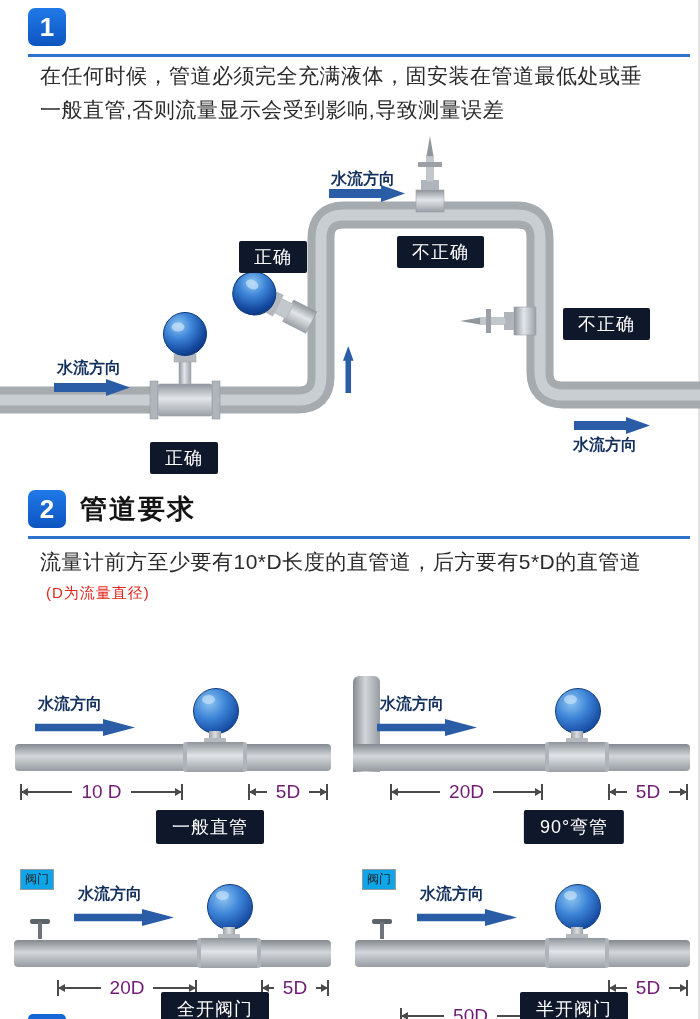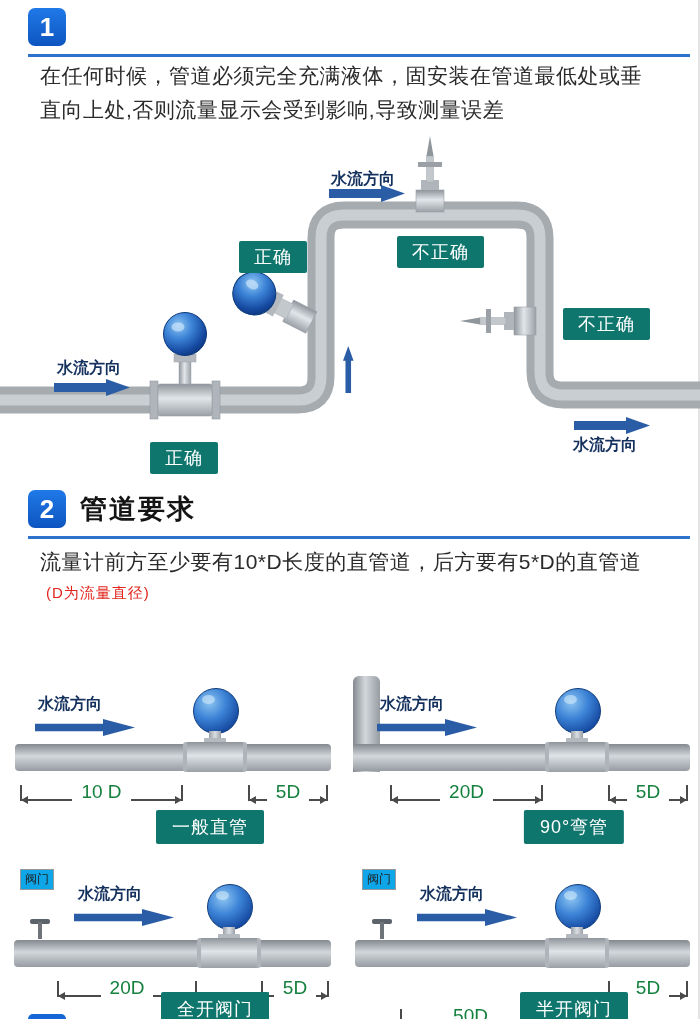--- a/index.html
+++ b/index.html
@@ -17,21 +17,21 @@
     background:linear-gradient(180deg,#2079e8,#0d55c0);}
   .sec-title{font-size:27px;font-weight:bold;color:#141414;letter-spacing:2px;}
 
   .body-line{position:absolute;left:40px;font-size:21px;color:#2b2b2b;letter-spacing:.5px;white-space:nowrap;}
   .note-red{position:absolute;font-size:15px;color:#e1251b;letter-spacing:1px;}
 
   
   .flow-text{position:absolute;font-size:16px;font-weight:bold;color:#14315e;white-space:nowrap;}
   .flow-arrow{position:absolute;width:100px;height:17px;background:#2b5da6;
     clip-path:polygon(0 28%,68% 28%,68% 0,100% 50%,68% 100%,68% 72%,0 72%);}
-  .navy-badge{position:absolute;background:#0f766e;color:#ffffff;font-size:18px;
+  .navy-badge{position:absolute;background:#0f172a;color:#ffffff;font-size:18px;
     padding:4px 15px;border-radius:2px;white-space:nowrap;letter-spacing:1px;}
   .caption{font-size:18px;padding:5px 16px;transform:translateX(-50%);margin-left:28px;}
 
   
   .pipe-h{position:absolute;height:27px;border-radius:4px;
     background:linear-gradient(180deg,#83898f,#d3d7db 45%,#969ca2);}
   .pipe-v{position:absolute;width:27px;border-radius:6px 6px 0 0;
     background:linear-gradient(90deg,#83898f,#d3d7db 45%,#969ca2);}
 
   
@@ -42,21 +42,21 @@
   .m-head::before{content:"";position:absolute;left:8px;top:6px;width:13px;height:9px;
     border-radius:50%;background:#cfe7fa;opacity:.6;}
   .m-stem{position:absolute;left:26px;top:43px;width:12px;height:13px;
     background:linear-gradient(90deg,#9aa0a6,#dadee2,#9aa0a6);}
   .m-collar{position:absolute;left:21px;top:50px;width:22px;height:6px;background:#b4b9bf;border-radius:1px;}
   .m-body{position:absolute;left:0;top:54px;width:64px;height:30px;border-radius:3px;
     border-left:4px solid #aeb4ba;border-right:4px solid #aeb4ba;box-sizing:border-box;
     background:linear-gradient(180deg,#8f959b,#e0e4e8 45%,#9aa0a6);}
 
   
-  .dim{position:absolute;display:flex;align-items:flex-end;height:18px;color:#15803d;font-size:19px;}
+  .dim{position:absolute;display:flex;align-items:center;height:18px;color:#701a75;font-size:19px;}
   .dim .tick{width:2px;height:16px;background:#4a4a4a;}
   .dim .seg{flex:1;height:2px;background:#4a4a4a;position:relative;}
   .dim .seg.l::before{content:"";position:absolute;left:-1px;top:-3px;width:0;height:0;
     border:4px solid transparent;border-left:none;border-right:7px solid #4a4a4a;}
   .dim .seg.r::after{content:"";position:absolute;right:-1px;top:-3px;width:0;height:0;
     border:4px solid transparent;border-right:none;border-left:7px solid #4a4a4a;}
   .dim .dlabel{padding:0 9px;white-space:nowrap;line-height:18px;}
 
   
   .valve-label{position:absolute;font-size:12px;color:#222;background:#0ea5e9;
@@ -68,21 +68,21 @@
 </head>
 <body>
 
 <div class="page">
   <div class="page-right-line"></div>
 
   <div class="sec-header" style="top:8px;">
     <div class="sec-num">1</div>
   </div>
   <div class="body-line" style="top:62px;">在任何时候，管道必须完全充满液体，固安装在管道最低处或垂</div>
-  <div class="body-line" style="top:96px;">直向上处,否则流量显示会受到影响,导致测量误差</div>
+  <div class="body-line" style="top:96px;">一般直管,否则流量显示会受到影响,导致测量误差</div>
 
   <svg class="abs" style="left:0;top:130px;" width="700" height="360" viewBox="0 0 700 360">
     <defs>
       <radialGradient id="blueHead" cx="35%" cy="30%" r="80%">
         <stop offset="0%" stop-color="#8ec6f2"></stop>
         <stop offset="40%" stop-color="#3b82d6"></stop>
         <stop offset="78%" stop-color="#14489e"></stop>
         <stop offset="100%" stop-color="#0c3276"></stop>
       </radialGradient>
       <linearGradient id="silverV" x1="0" y1="0" x2="0" y2="1">

